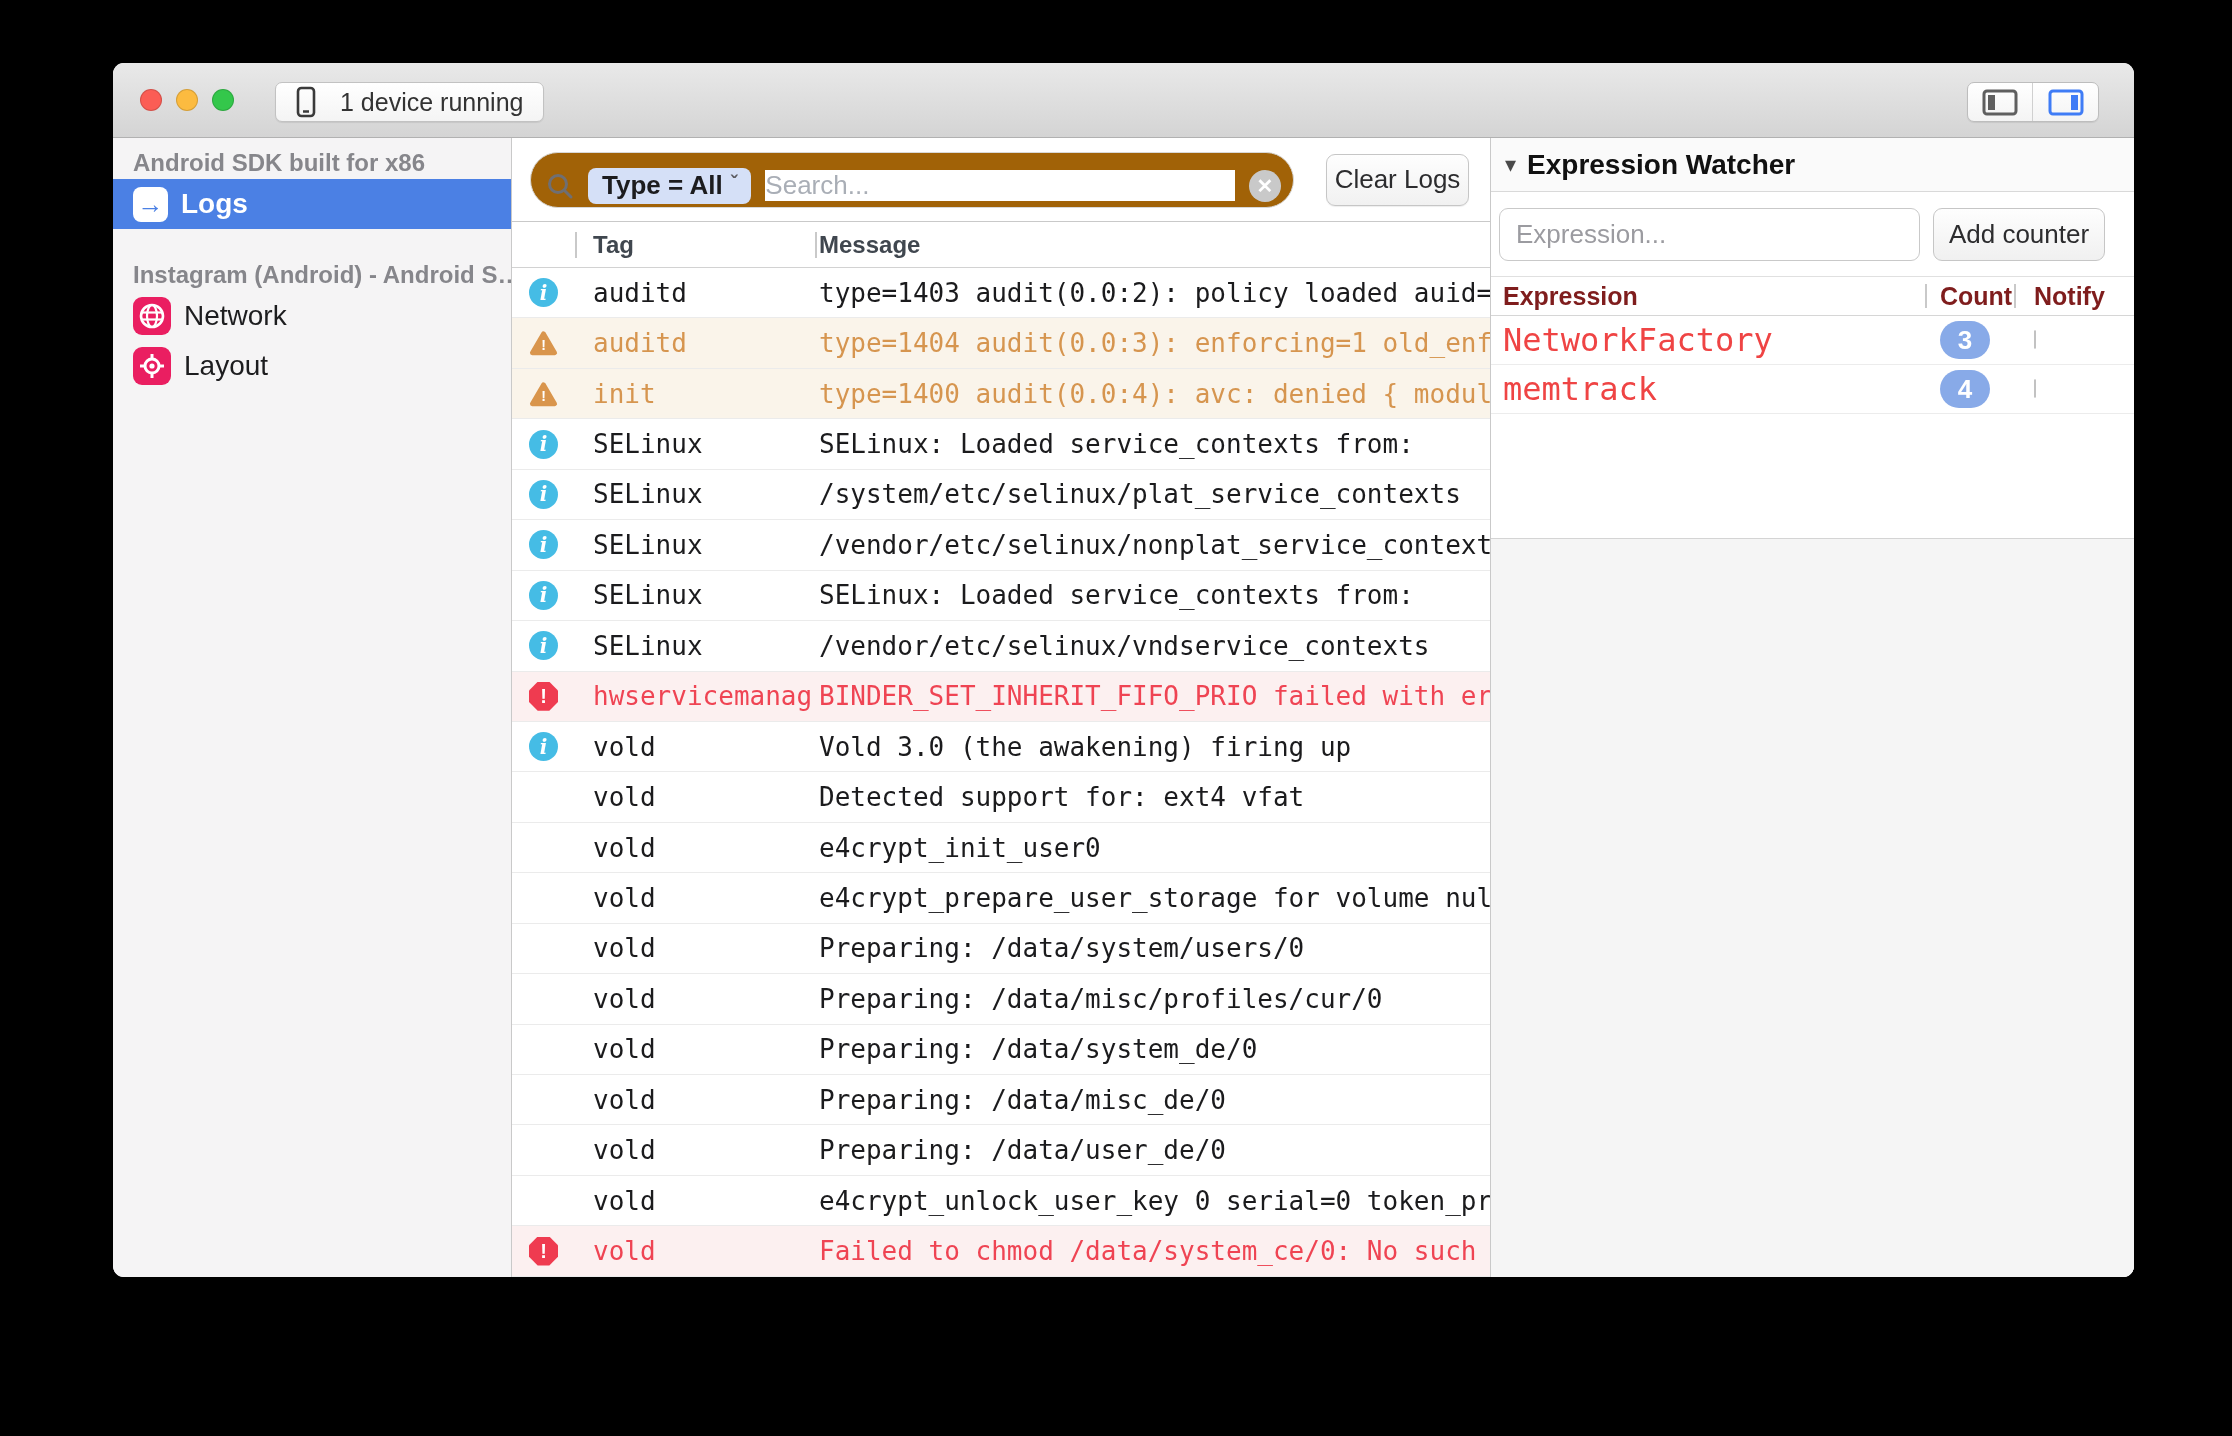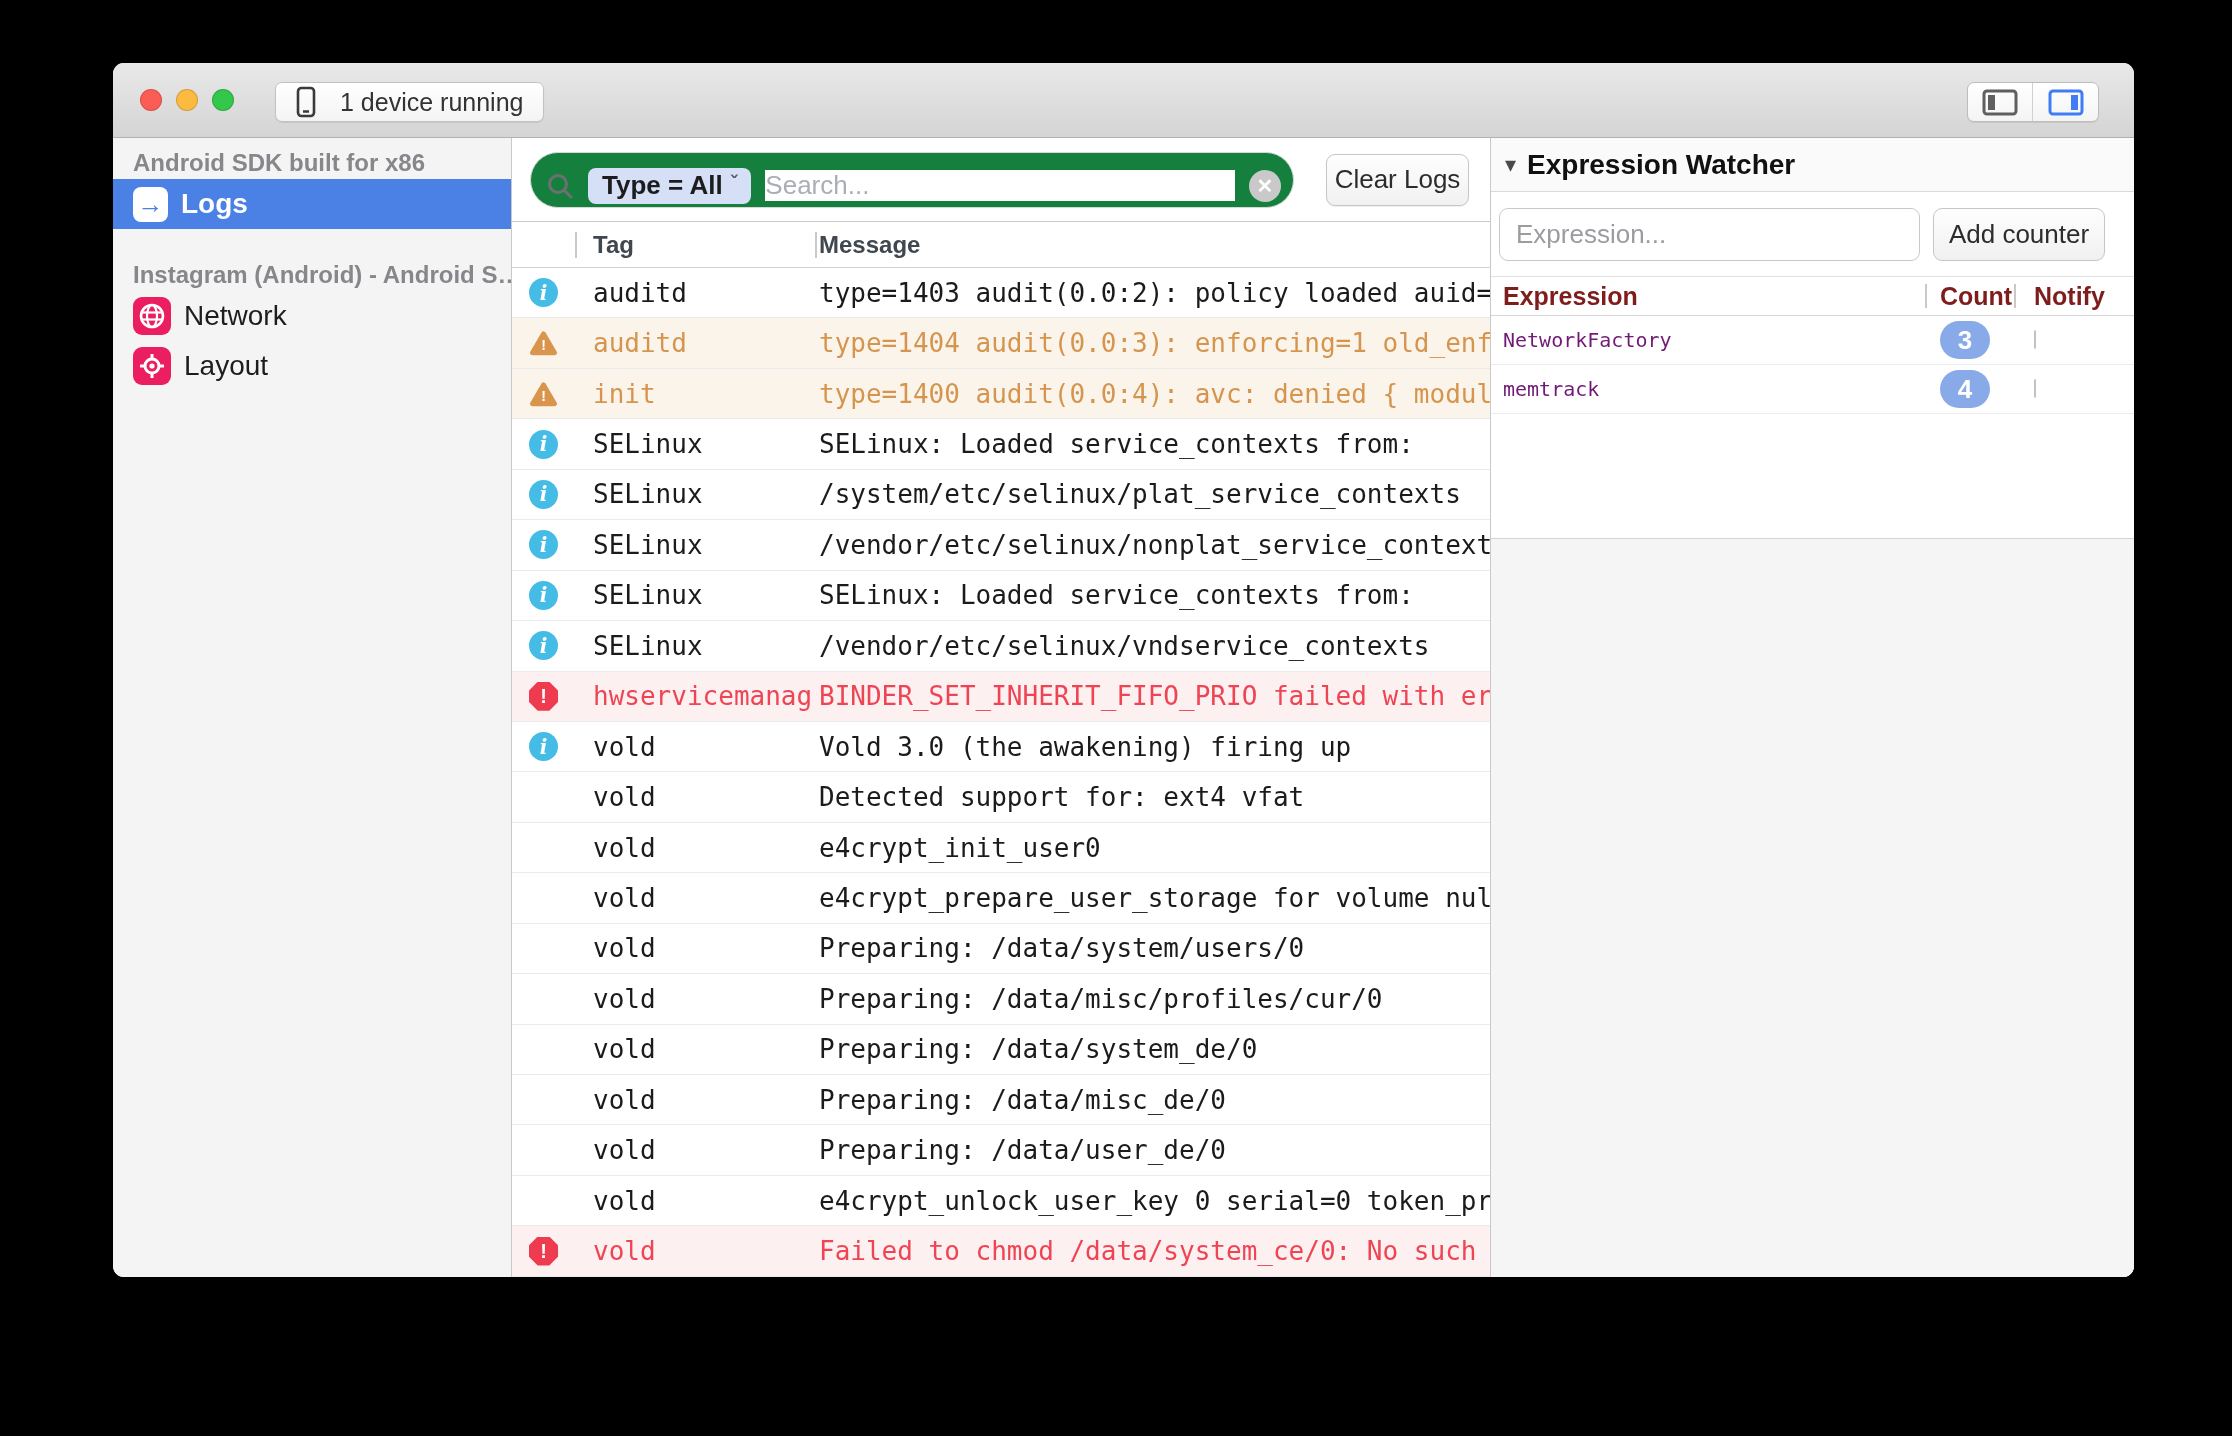--- a/index.html
+++ b/index.html
@@ -42,21 +42,21 @@
              color: #4b80e4; font-size: 26px; font-weight: 700; }
   .pink-ic { width: 38px; height: 38px; background: #ea1e61; border-radius: 9px;
              display: flex; align-items: center; justify-content: center; }
   .gap-above { margin-top: 26px; }
 
   
   .main { flex: 1; display: flex; flex-direction: column; min-width: 0; background: #fff; }
   .toolbar { height: 84px; flex: none; display: flex; align-items: center;
              padding: 0 21px 0 18px; border-bottom: 1px solid #c9c9c9; }
   .search-pill { width: 764px; height: 56px; border: 1px solid #d8d8d8; border-radius: 28px;
-                 display: flex; align-items: center; padding: 12px 12px 0 15px; gap: 14px; background: #15803d; }
+                 display: flex; align-items: center; padding: 12px 12px 0 15px; gap: 14px; background: #a16207; }
   .type-chip { background: #d5e0f7; border-radius: 8px; height: 36px; padding: 0 14px;
                display: flex; align-items: center; gap: 8px; font-size: 26px; font-weight: 600; color: #1c1c1e;
                white-space: nowrap; }
   .chev { font-size: 20px; color: #5b5b60; transform: translateY(-2px); }
   .search-input { flex: 1; border: none; outline: none; font-size: 26px; color: #333; min-width: 0;
                   font-family: "Liberation Sans", sans-serif; }
   .search-input::placeholder { color: #a9aeb6; }
   .clear-x { width: 32px; height: 32px; border-radius: 50%; background: #c9c9c9; flex: none;
              display: flex; align-items: center; justify-content: center;
              color: #fff; font-size: 20px; font-weight: 700; }
@@ -105,21 +105,21 @@
                  display: flex; align-items: center; justify-content: center; }
   .ew-thead { margin-top: 15px; height: 40px; border-top: 1px solid #e0e0e0; border-bottom: 1px solid #d6d6d6;
               display: flex; align-items: center; font-size: 25px; font-weight: 700; color: #7f1d1d; }
   .c-expr { flex: 1; padding-left: 12px; overflow: hidden; white-space: nowrap; }
   .c-count { width: 89px; flex: none; padding-left: 15px; position: relative; }
   .c-notify { width: 120px; flex: none; padding-left: 20px; position: relative; }
   .ew-thead .c-count::before, .ew-thead .c-notify::before {
       content: ""; position: absolute; left: 0; top: 50%; transform: translateY(-50%);
       width: 2px; height: 24px; background: #c9c9c9; }
   .ew-row { height: 49px; display: flex; align-items: center; border-bottom: 1px solid #ececec; }
-  .ew-row .c-expr { font-family: "DejaVu Sans Mono", monospace; font-size: 20px; color: #701a75; }
+  .ew-row .c-expr { font-family: "DejaVu Sans Mono", monospace; font-size: 32px; color: #ef4444; }
   .badge { width: 50px; height: 38px; border-radius: 19px; background: #88aae8; color: #fff;
            font-size: 26px; font-weight: 700; display: flex; align-items: center; justify-content: center; }
   .c-count { display: flex; align-items: center; }
   .checkbox { width: 27px; height: 27px; border: 1px solid #c2c2c2; border-radius: 8px;
               background: linear-gradient(#ffffff,#f5f5f5); }
   .ew-gray { flex: 1; background: #f5f5f5; border-top: 1px solid #d4d4d4; }
 </style>
 </head>
 <body>
 

